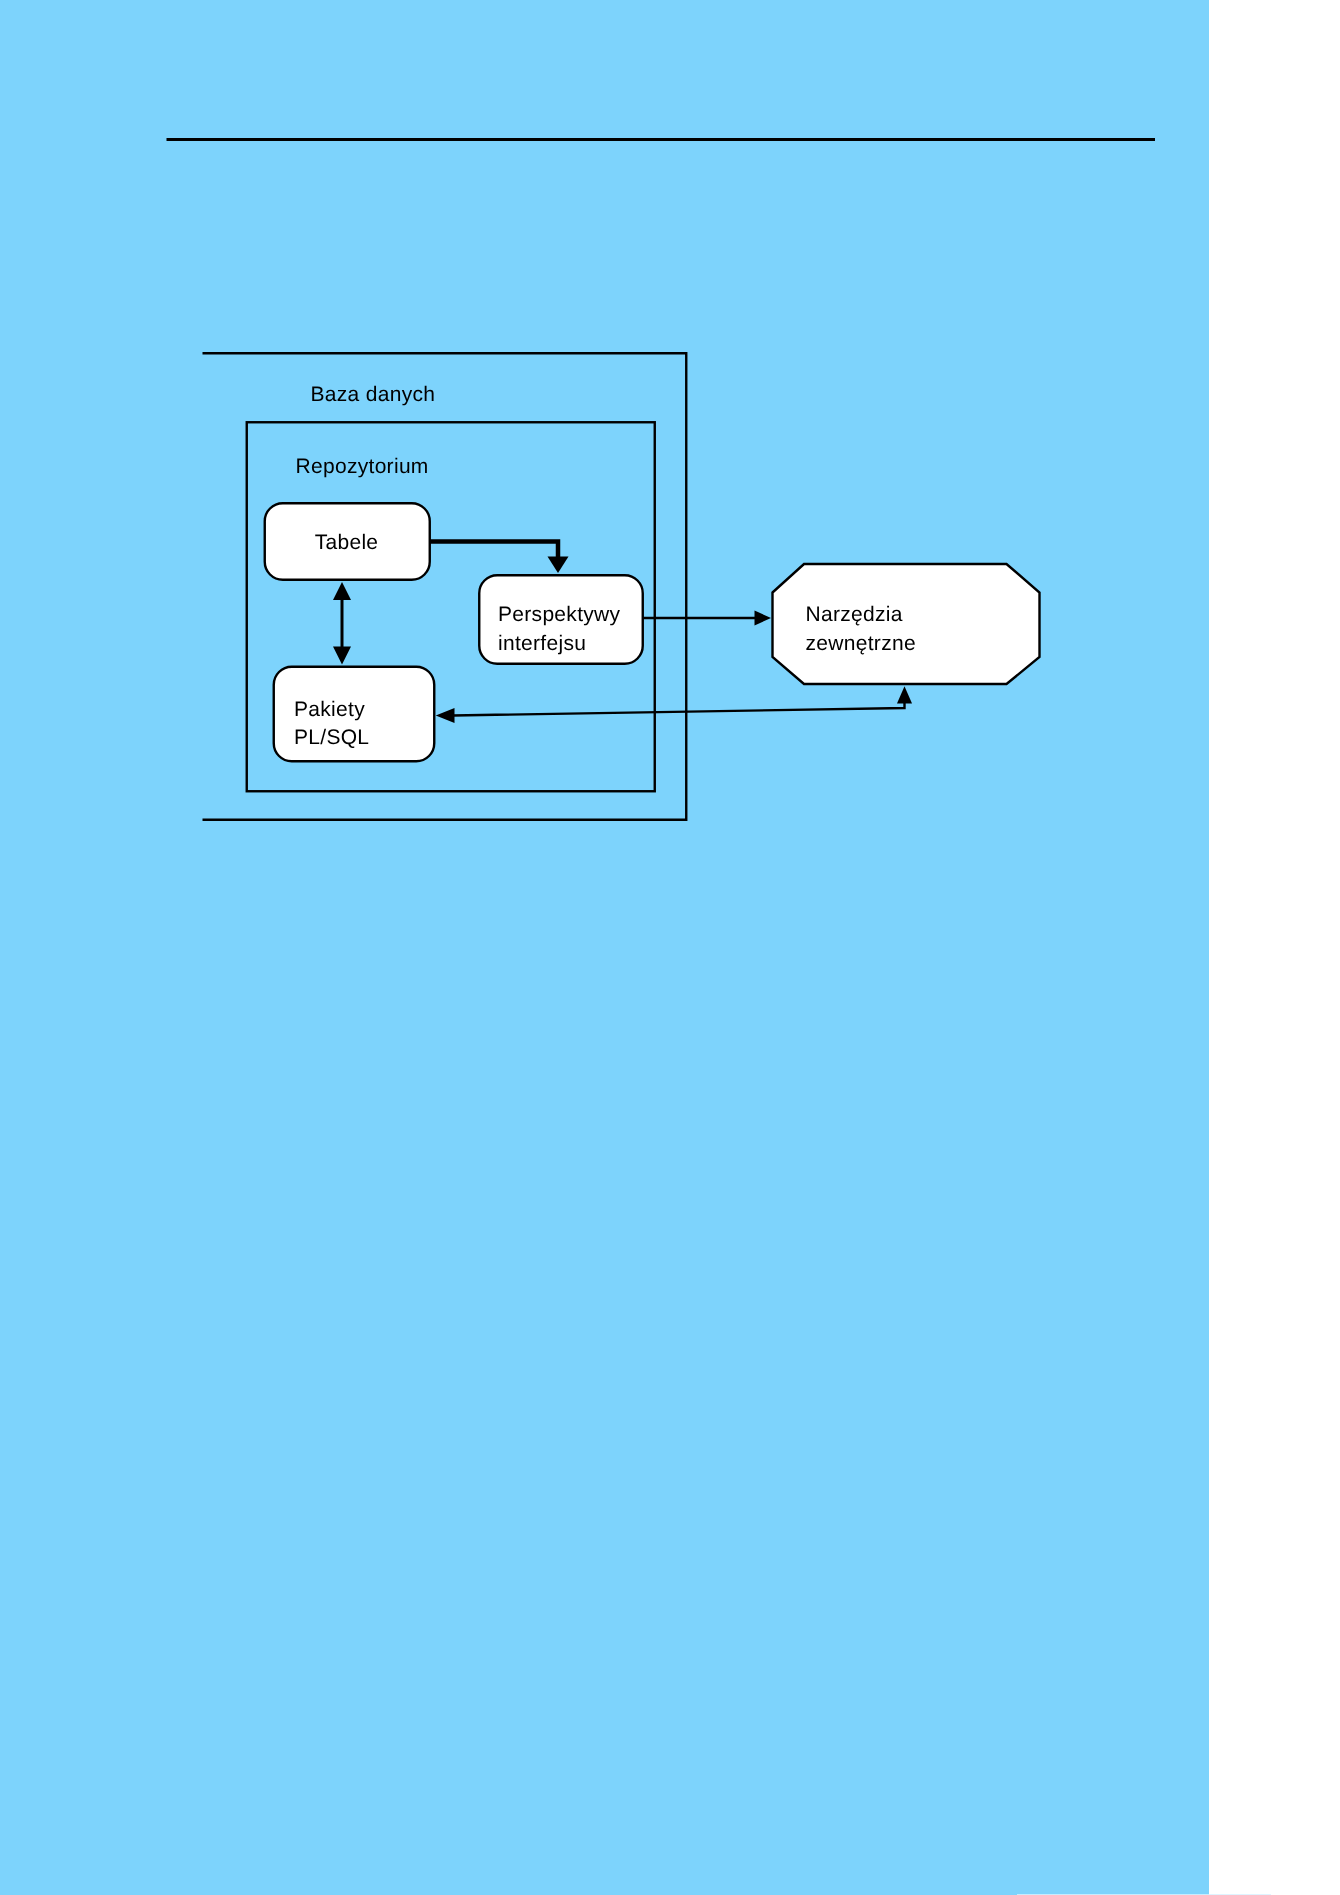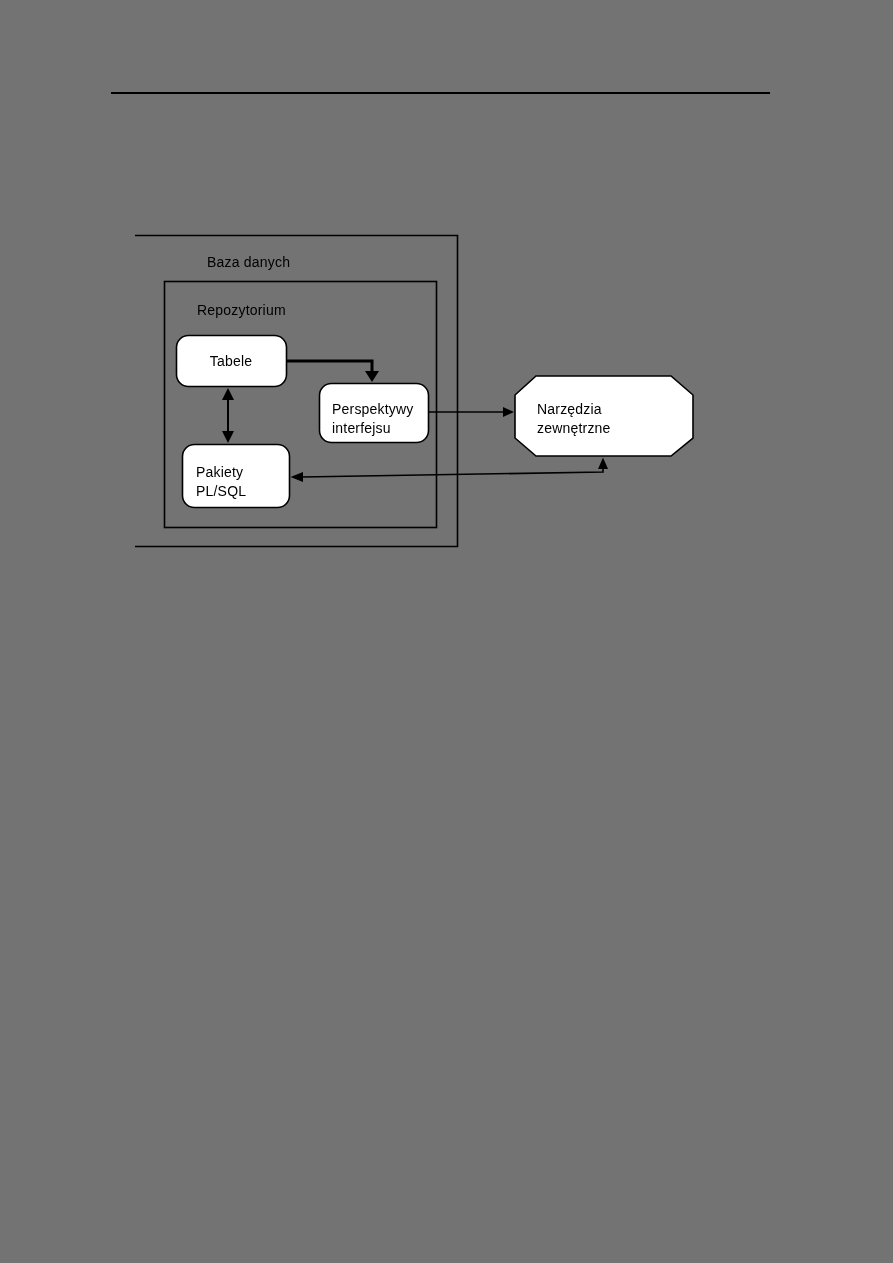--- a/index.html
+++ b/index.html
@@ -1,20 +1,20 @@
 <!DOCTYPE html>
 <html><head>
 <meta charset="utf-8">
 <style>
   html, body { margin: 0; padding: 0; background: #ffffff; }
   .page {
     position: relative;
-    width: 893px;
+    width: 806px;
     height: 1263px;
-    background: #737373;
+    background: #7dd3fc;
     overflow: hidden;
   }
   .page svg { position: absolute; top: 0; left: 0; }
   .page svg text {
     font-family: "Liberation Sans", sans-serif;
     font-size: 14px;
     fill: #000000;
     letter-spacing: 0.2px;
   }
 </style>

